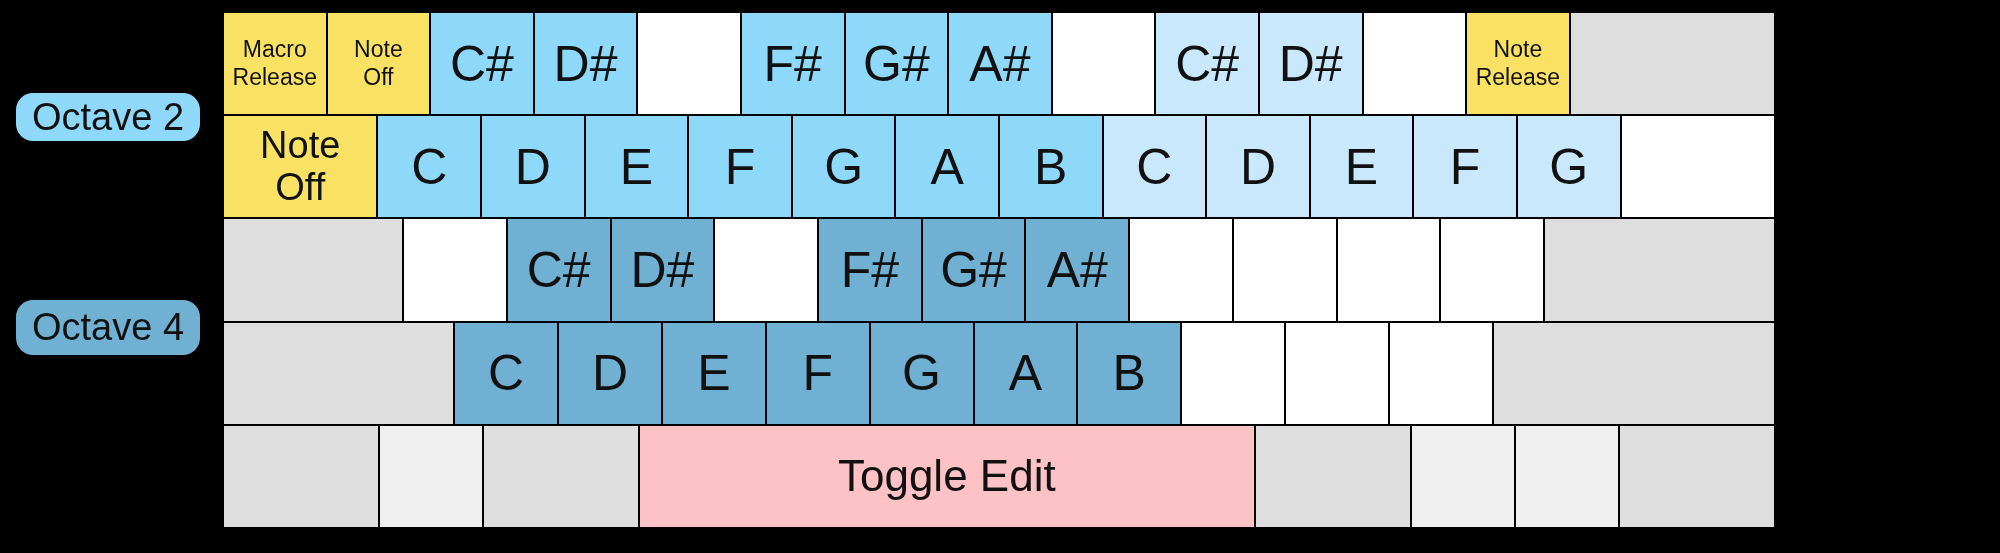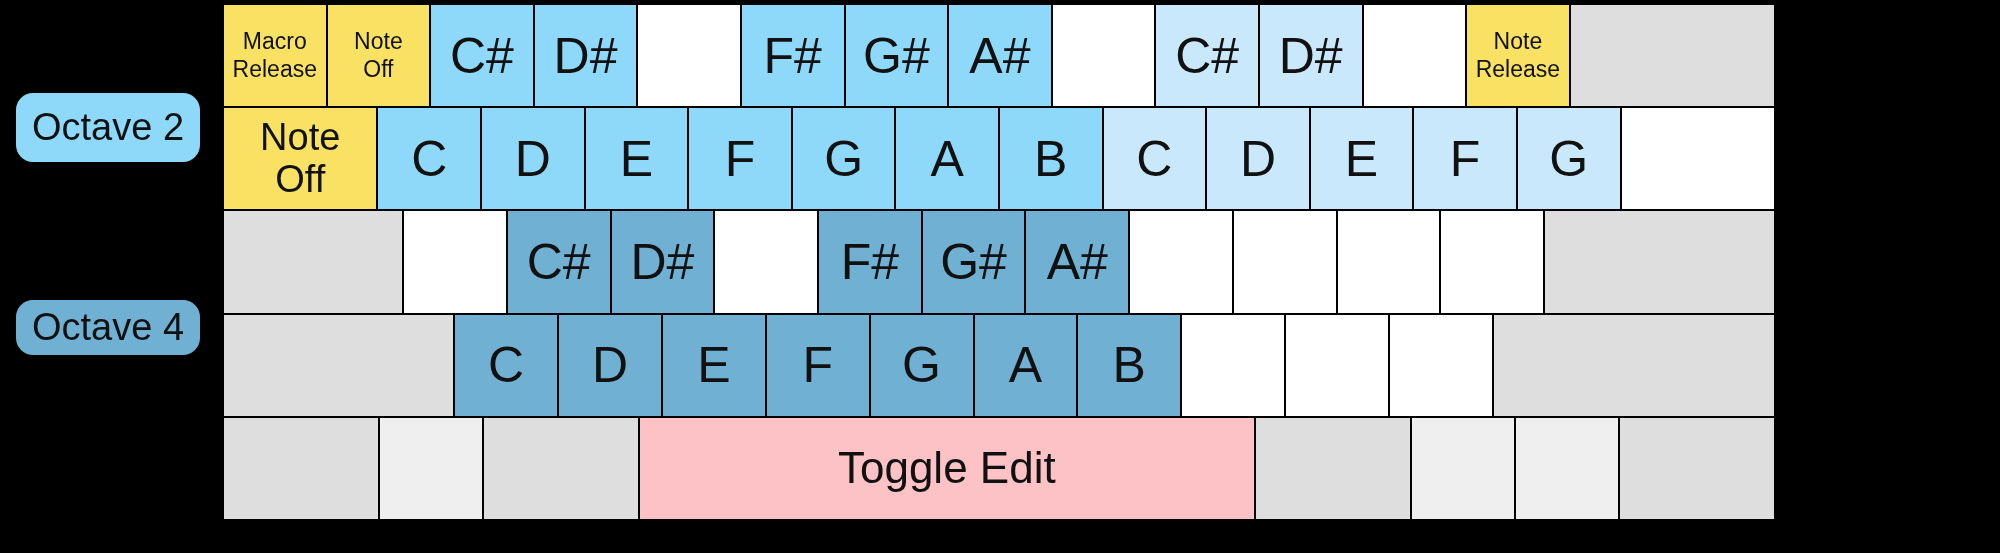--- a/index.html
+++ b/index.html
@@ -7,21 +7,21 @@
     width: 2000px; height: 553px;
     background: #000;
     font-family: "Liberation Sans", "DejaVu Sans", sans-serif;
     position: relative;
     overflow: hidden;
   }
   .stage { position: absolute; inset: 0; }
 
   .keyboard {
     position: absolute;
-    left: 223px; top: 4px;
+    left: 223px; top: 12px;
     width: 1552px; height: 516px;
     display: flex; flex-direction: column;
     background: #000;
   }
   .key-row { flex: 1 1 0%; display: flex; }
   .key {
     box-sizing: border-box;
     border: 1.5px solid #000;
     display: flex; align-items: center; justify-content: center;
     text-align: center;
@@ -35,21 +35,21 @@
   .key--xl { font-size: 44px; line-height: 1; }
 
   .pill {
     position: absolute;
     display: flex; align-items: center; justify-content: center;
     border-radius: 17px;
     color: #111;
     font-size: 38px;
     box-sizing: border-box;
   }
-  .pill--oct2 { left: 16px;  top: 93px;  width: 184px; height: 69px; }
+  .pill--oct2 { left: 16px;  top: 93px;  width: 184px; height: 48px; }
   .pill--oct1 { left: 16px;  top: 300px; width: 184px; height: 55px; }
   .pill--oct3 { left: 1805px; top: 92px; width: 178px; height: 52px; }
 </style>
 </head>
 <body style="background: rgb(0, 0, 0);">
 
 <div class="stage">
   <div class="pill pill--oct2" style="background: rgb(142, 217, 249);">Octave 2</div>
   <div class="pill pill--oct1" style="background: rgb(112, 176, 211);">Octave 4</div>
   <div class="keyboard" id="keyboard">

